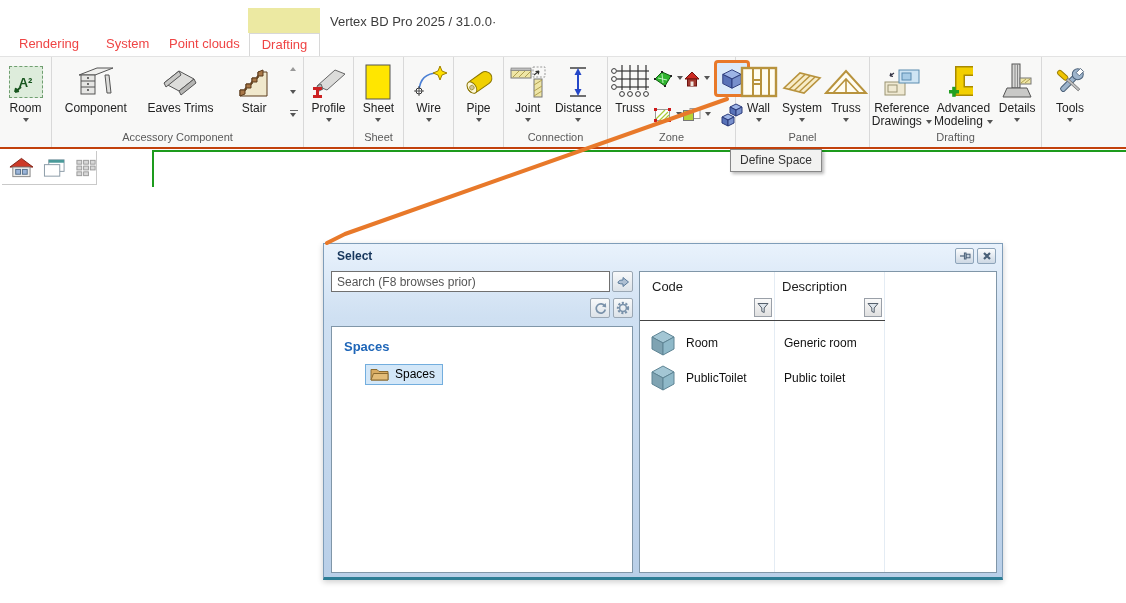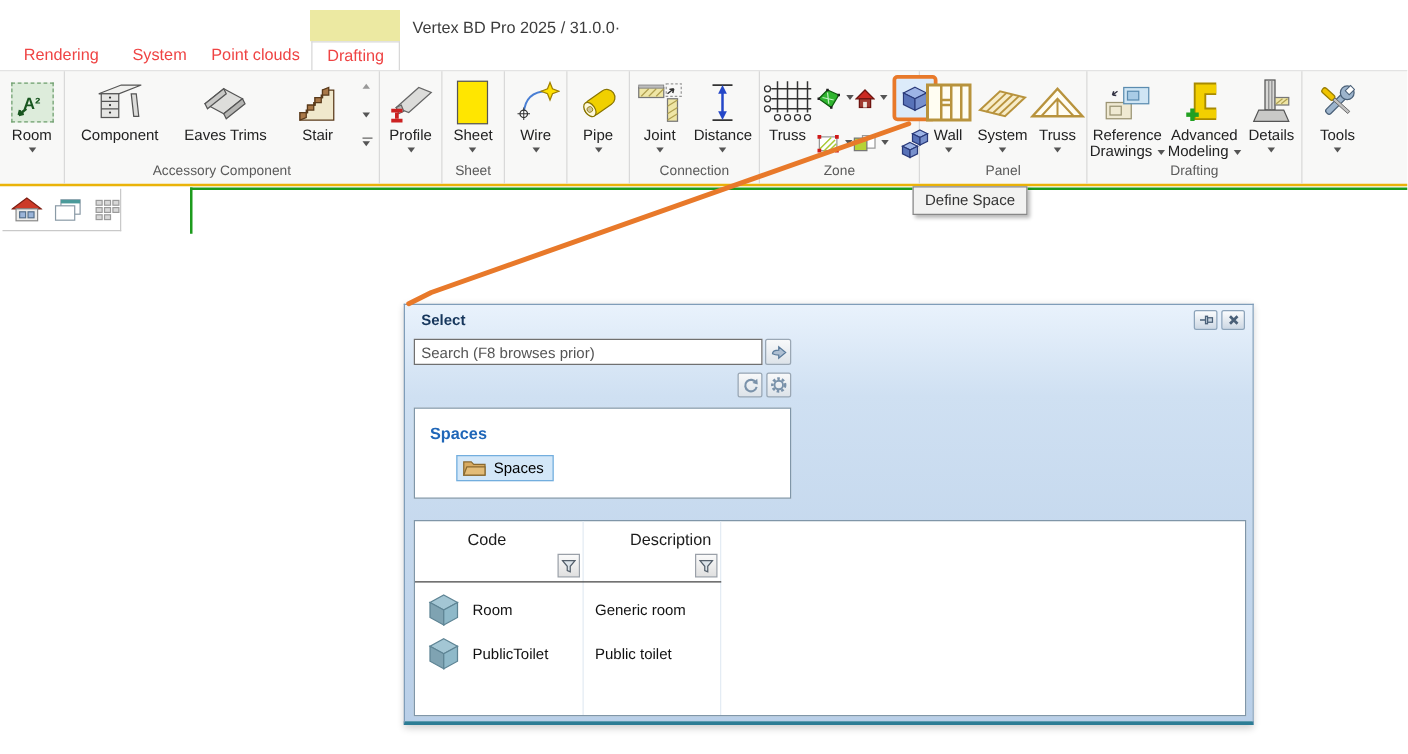--- a/index.html
+++ b/index.html
@@ -8,21 +8,21 @@
     position: relative; background:#fff; overflow:hidden;
     font-family:"Liberation Sans", sans-serif; color:#222;
   }
   
   .yellow-block { position:absolute; left:248px; top:8px; width:72px; height:25px; background:#ece9a2; }
   .app-title { position:absolute; left:330px; top:14px; font-size:13px; color:#3c3c3c; white-space:nowrap; }
   .tab { position:absolute; top:33px; height:23px; line-height:22px; font-size:13px; color:#ef4444; padding:0 11px; cursor:default; }
   .tab.active { background:#fff; border:1px solid #d8d8d8; border-bottom:none; }
   
   .ribbon { position:absolute; left:0; top:56px; width:1126px; height:93px;
-    background:#f8f8f7; border-top:1px solid #e3e3e3; border-bottom:2px solid #eab308;
+    background:#f8f8f7; border-top:1px solid #e3e3e3; border-bottom:2px solid #c2410c;
     display:flex; align-items:stretch; }
   .rgroup { display:flex; flex-direction:column; border-right:1px solid #d9d9d9; padding:2px 1px 0; }
   .rgroup .btnrow { display:flex; flex:1; justify-content:center; }
   .glabel { height:16px; font-size:11px; color:#5a5a5a; text-align:center; margin-top:auto; white-space:nowrap; }
   .rbtn { display:flex; flex-direction:column; align-items:center; padding-top:3px; cursor:default; }
   .rbtn .ic { height:40px; display:flex; align-items:center; justify-content:center; }
   .rbtn .lbl { font-size:12px; color:#222; line-height:13px; text-align:center; white-space:nowrap; }
   .cdn { width:0; height:0; border-left:3.5px solid transparent; border-right:3.5px solid transparent; border-top:4px solid #555; margin-top:3px; }
   .cdn.inline { display:inline-block; margin:0 0 1px 4px; }
   .cup { width:0; height:0; border-left:3.5px solid transparent; border-right:3.5px solid transparent; border-bottom:4px solid #999; }
@@ -48,37 +48,37 @@
   
   .annot { position:absolute; left:0; top:0; width:1126px; height:603px; pointer-events:none; z-index:50; }
   
   .dialog { position:absolute; left:323px; top:243px; width:680px; height:337px; z-index:40;
     background:linear-gradient(180deg,#e9f2fc 0%,#cfe0f2 22%,#b9cfe8 100%);
     border:1px solid #7f9db9; border-bottom:3px solid #2d7d95; box-shadow:0 2px 6px rgba(0,0,0,.2); }
   .dtitle { height:24px; display:flex; align-items:center; padding:0 6px 0 13px; }
   .dtitle .ttext { font-size:12px; font-weight:bold; color:#16365c; flex:1; }
   .win-btn { width:19px; height:16px; margin-left:3px; background:linear-gradient(#fbfcfd,#cdd8e4);
     border:1px solid #8da4ba; border-radius:2px; display:flex; align-items:center; justify-content:center; }
-  .dcontent { position:absolute; left:7px; top:27px; width:666px; height:302px; display:flex; gap:17px;flex-direction:column; }
+  .dcontent { position:absolute; left:7px; top:27px; width:666px; height:302px; display:flex; gap:6px; }
   .dleft { width:302px; display:flex; flex-direction:column; }
   .srow { display:flex; gap:2px; }
   .search-in { flex:1; height:21px; border:1px solid #707070; font-size:12px; padding:0 5px; color:#222;
     font-family:"Liberation Sans",sans-serif; background:#fff; }
   .search-in::placeholder { color:#555; }
   .sq-btn { width:21px; height:21px; background:linear-gradient(#f8f9fa,#dde3e9); border:1px solid #9aa7b4;
     border-radius:2px; display:flex; align-items:center; justify-content:center; }
   .brow2 { display:flex; justify-content:flex-end; gap:3px; margin-top:6px; }
   .brow2 .sq-btn { width:20px; height:20px; }
   .treepanel { margin-top:8px; flex:1; background:#fff; border:1px solid #8096a8; padding:12px 0 12px 12px; }
   .tree-header { font-size:13px; font-weight:bold; color:#1f66b8; }
   .tree-item { display:inline-flex; align-items:center; gap:6px; margin:10px 0 0 21px; padding:2px 7px 3px 4px;
     background:#d3e7f8; border:1px solid #73aede; font-size:12px; color:#000; }
   .dright { flex:1; background:#fff; border:1px solid #8096a8; position:relative; }
   .colsep { position:absolute; top:0; bottom:0; width:1px; background:#e4ecf4; }
-  .thead { position:absolute; top:7px; font-size:13px; color:#1c1c1c;margin-left:30px; }
+  .thead { position:absolute; top:7px; font-size:13px; color:#1c1c1c; }
   .filterbtn { position:absolute; top:26px; width:18px; height:19px; background:linear-gradient(#fafafa,#e0e0e0);
     border:1px solid #9aa0a8; display:flex; align-items:center; justify-content:center; }
   .hline { position:absolute; left:0; top:48px; width:245px; height:1px; background:#444; }
   .trow { position:absolute; left:0; width:100%; height:35px; }
   .trow .cube { position:absolute; left:10px; top:3px; }
   .trow .code { position:absolute; left:46px; top:10px; font-size:12px; color:#111; }
   .trow .desc { position:absolute; left:144px; top:10px; font-size:12px; color:#111; }
 </style>
 </head>
 <body>

